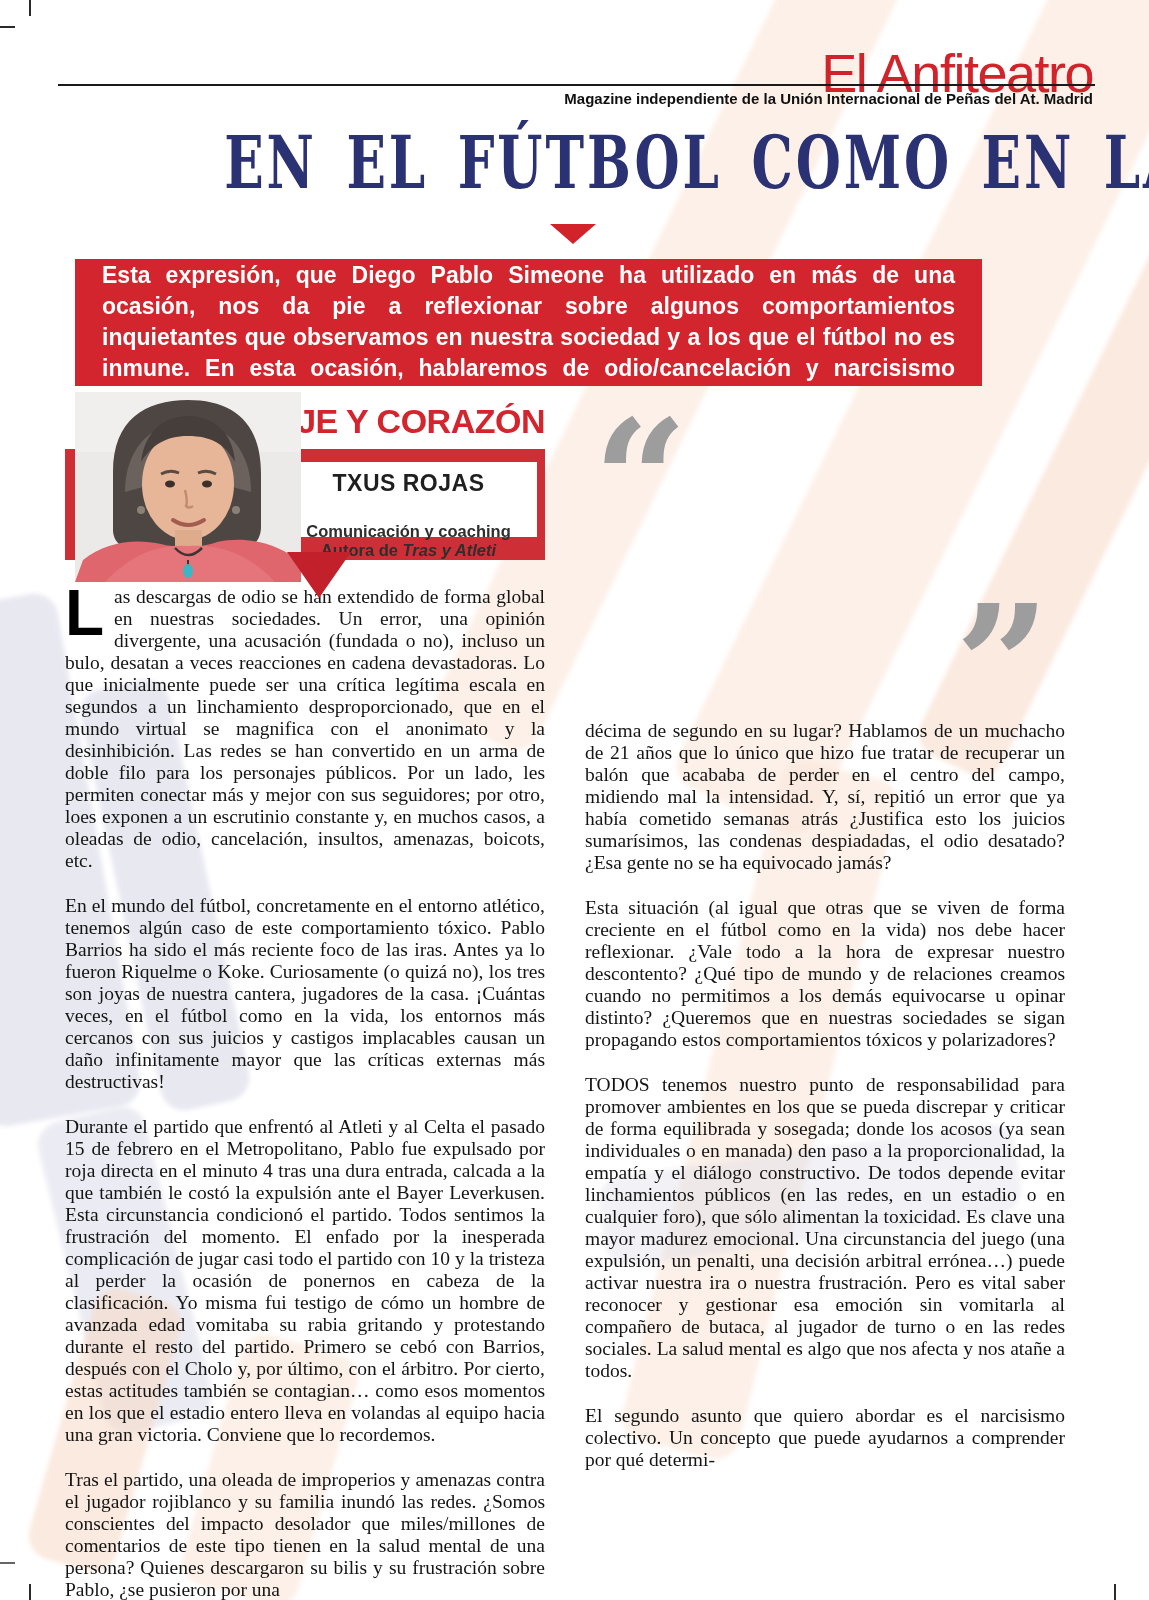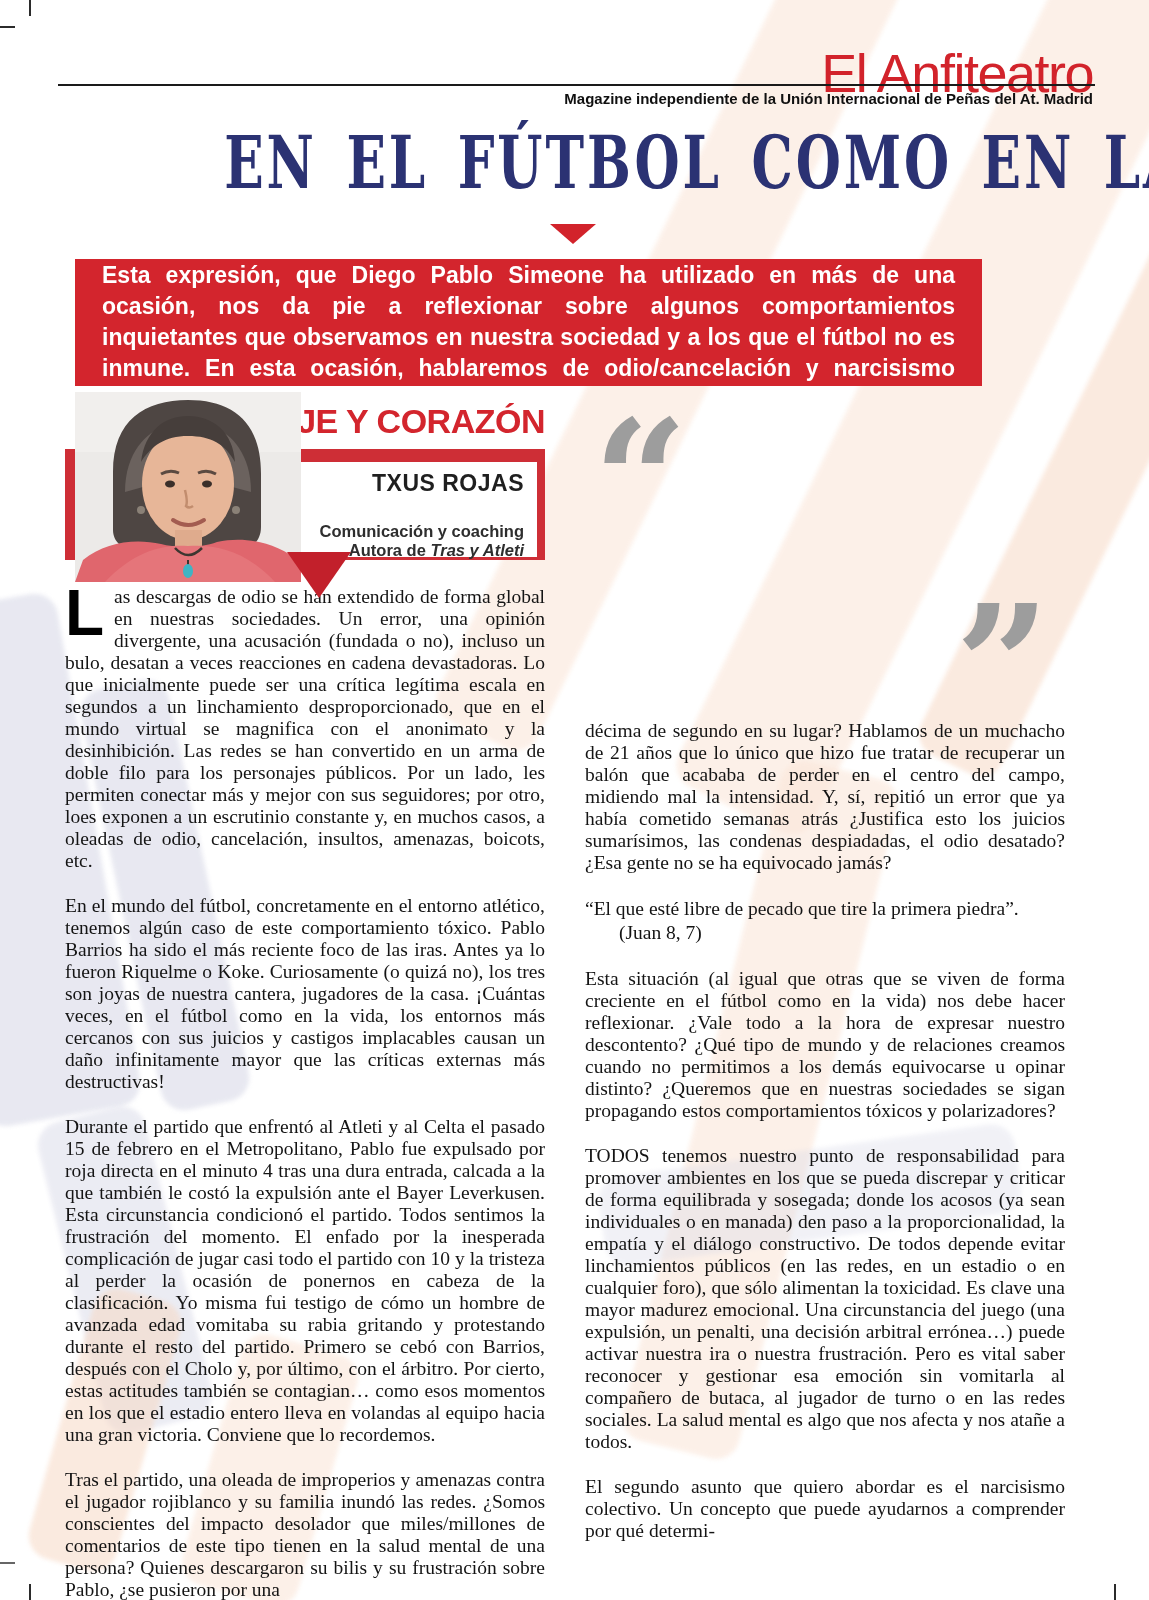--- a/index.html
+++ b/index.html
@@ -63,22 +63,22 @@
 
   
   .author-band { position:absolute; left:65px; top:449px; width:480px; height:111px; background:#ce2e36; }
   .coraje {
     position:absolute; left:65px; top:402px; width:480px; text-align:right;
     font-family:"Liberation Sans", sans-serif; font-weight:bold;
     font-size:34px; letter-spacing:-0.5px; color:#d3252d; white-space:nowrap;
   }
   .author-photo { position:absolute; left:75px; top:392px; width:226px; height:190px; z-index:3; }
   .author-card {
-    position:absolute; left:283px; top:462px; width:254px; height:95px;
-    background:#ffffff; padding:8px 13px 6px 10px; text-align:right; z-index:2;
+    position:absolute; left:283px; top:462px; width:254px; height:75px;
+    background:#ffffff; padding:8px 13px 6px 10px; text-align:center; z-index:2;
     font-family:"Liberation Sans", sans-serif;
   }
   .author-name { font-weight:bold; font-size:23px; color:#1f1f1f; letter-spacing:0.5px; }
   .author-role { font-weight:bold; font-size:16.5px; color:#2e2e2e; margin-top:25px; }
   .author-book { font-weight:bold; font-size:16.5px; color:#2e2e2e; }
   .author-arrow {
     position:absolute; left:287px; top:552px; z-index:4;
     width:0; height:0;
     border-left:32px solid transparent; border-right:32px solid transparent;
     border-top:46px solid #c2202b;
@@ -201,22 +201,18 @@
 
   <div class="col col-left">
     <p class="body"><span class="dropcap">L</span><span>as descargas de odio se han extendido de forma global en nuestras sociedades. Un error, una opinión divergente, una acusación (fundada o no), incluso un bulo, desatan a veces reacciones en cadena devastadoras. Lo que inicialmente puede ser una crítica legítima escala en segundos a un linchamiento desproporcionado, que en el mundo virtual se magnifica con el anonimato y la desinhibición. Las redes se han convertido en un arma de doble filo para los personajes públicos. Por un lado, les permiten conectar más y mejor con sus seguidores; por otro, loes exponen a un escrutinio constante y, en muchos casos, a oleadas de odio, cancelación, insultos, amenazas, boicots, etc.</span></p>
     <p class="body">En el mundo del fútbol, concretamente en el entorno atlético, tenemos algún caso de este comportamiento tóxico. Pablo Barrios ha sido el más reciente foco de las iras. Antes ya lo fueron Riquelme o Koke. Curiosamente (o quizá no), los tres son joyas de nuestra cantera, jugadores de la casa. ¡Cuántas veces, en el fútbol como en la vida, los entornos más cercanos con sus juicios y castigos implacables causan un daño infinitamente mayor que las críticas externas más destructivas!</p>
     <p class="body">Durante el partido que enfrentó al Atleti y al Celta el pasado 15 de febrero en el Metropolitano, Pablo fue expulsado por roja directa en el minuto 4 tras una dura entrada, calcada a la que también le costó la expulsión ante el Bayer Leverkusen. Esta circunstancia condicionó el partido. Todos sentimos la frustración del momento. El enfado por la inesperada complicación de jugar casi todo el partido con 10 y la tristeza al perder la ocasión de ponernos en cabeza de la clasificación. Yo misma fui testigo de cómo un hombre de avanzada edad vomitaba su rabia gritando y protestando durante el resto del partido. Primero se cebó con Barrios, después con el Cholo y, por último, con el árbitro. Por cierto, estas actitudes también se contagian… como esos momentos en los que el estadio entero lleva en volandas al equipo hacia una gran victoria. Conviene que lo recordemos.</p>
     <p class="body">Tras el partido, una oleada de improperios y amenazas contra el jugador rojiblanco y su familia inundó las redes. ¿Somos conscientes del impacto desolador que miles/millones de comentarios de este tipo tienen en la salud mental de una persona? Quienes descargaron su bilis y su frustración sobre Pablo, ¿se pusieron por una</p>
   </div>
 
   <div class="col col-right">
     <p class="body">décima de segundo en su lugar? Hablamos de un muchacho de 21 años que lo único que hizo fue tratar de recuperar un balón que acababa de perder en el centro del campo, midiendo mal la intensidad. Y, sí, repitió un error que ya había cometido semanas atrás ¿Justifica esto los juicios sumarísimos, las condenas despiadadas, el odio desatado? ¿Esa gente no se ha equivocado jamás?</p>
-    <div class="bible">
-      <div>“El que esté libre de pecado que tire la primera piedra”.</div>
-      <div class="ref">(Juan 8, 7)</div>
-    </div>
     <p class="body">Esta situación (al igual que otras que se viven de forma creciente en el fútbol como en la vida) nos debe hacer reflexionar. ¿Vale todo a la hora de expresar nuestro descontento? ¿Qué tipo de mundo y de relaciones creamos cuando no permitimos a los demás equivocarse u opinar distinto? ¿Queremos que en nuestras sociedades se sigan propagando estos comportamientos tóxicos y polarizadores?</p>
     <p class="body">TODOS tenemos nuestro punto de responsabilidad para promover ambientes en los que se pueda discrepar y criticar de forma equilibrada y sosegada; donde los acosos (ya sean individuales o en manada) den paso a la proporcionalidad, la empatía y el diálogo constructivo. De todos depende evitar linchamientos públicos (en las redes, en un estadio o en cualquier foro), que sólo alimentan la toxicidad. Es clave una mayor madurez emocional. Una circunstancia del juego (una expulsión, un penalti, una decisión arbitral errónea…) puede activar nuestra ira o nuestra frustración. Pero es vital saber reconocer y gestionar esa emoción sin vomitarla al compañero de butaca, al jugador de turno o en las redes sociales. La salud mental es algo que nos afecta y nos atañe a todos.</p>
     <p class="body">El segundo asunto que quiero abordar es el narcisismo colectivo. Un concepto que puede ayudarnos a comprender por qué determi-</p>
   </div>
 
 </div>
 
 </body></html>

